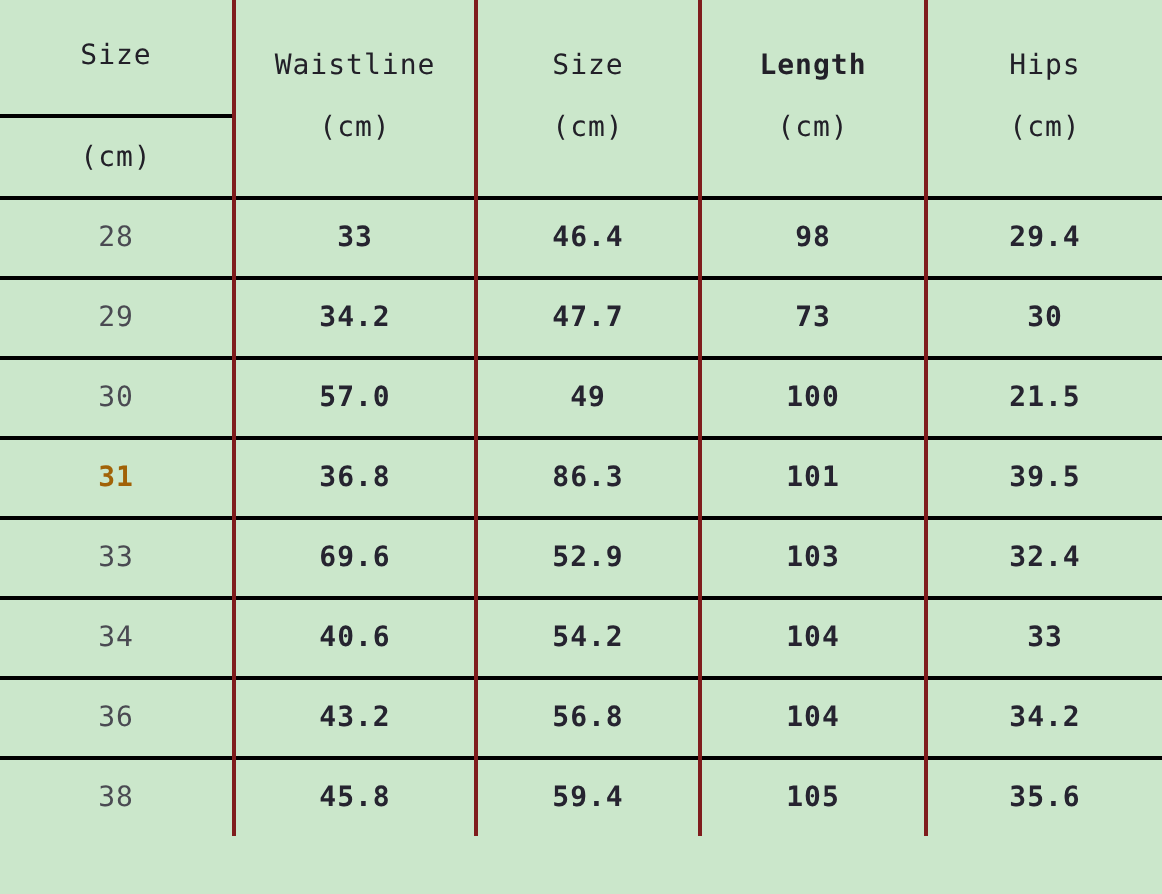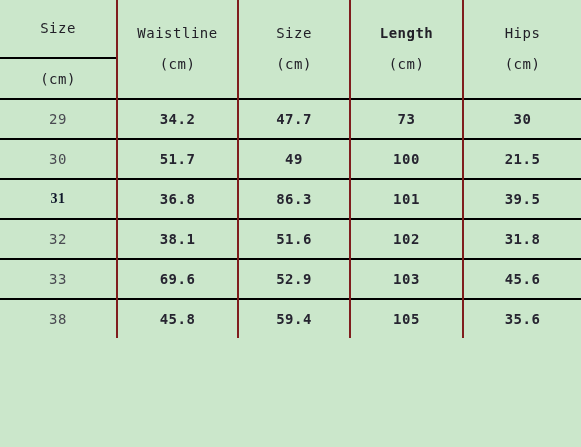--- a/index.html
+++ b/index.html
@@ -106,22 +106,21 @@
     font-weight: bold;
     color: #262430;
   }
   
   tbody td.size-val {
     font-weight: normal;
     color: #4a4a52;
   }
   tbody td.size-val.emph {
     font-weight: bold;
-    color: #0f172a;
-    font-family: Liberation Serif, serif;
+    color: #a16207;
   }
 </style>
 </head>
 <body>
 
 <div id="size-chart">
   <table class="chart">
     <colgroup>
       <col class="c-size">
       <col class="c-waist">
@@ -154,53 +153,67 @@
           <span class="hdr-unit">(cm)</span>
         </th>
         <th class="vdiv">
           <span class="hdr-label">Hips</span>
           <span class="hdr-unit">(cm)</span>
         </th>
       </tr>
     </thead>
     <tbody id="chart-body">
         <tr>
+          <td class="size-val">28</td>
+          <td class="val vdiv">33</td>
+          <td class="val vdiv">46.4</td>
+          <td class="val vdiv">98</td>
+          <td class="val vdiv">29.4</td>
+        </tr>
+        <tr>
           <td class="size-val">29</td>
           <td class="val vdiv">34.2</td>
           <td class="val vdiv">47.7</td>
           <td class="val vdiv">73</td>
           <td class="val vdiv">30</td>
         </tr>
         <tr>
           <td class="size-val">30</td>
-          <td class="val vdiv">51.7</td>
+          <td class="val vdiv">57.0</td>
           <td class="val vdiv">49</td>
           <td class="val vdiv">100</td>
           <td class="val vdiv">21.5</td>
         </tr>
         <tr>
           <td class="size-val emph">31</td>
           <td class="val vdiv">36.8</td>
           <td class="val vdiv">86.3</td>
           <td class="val vdiv">101</td>
           <td class="val vdiv">39.5</td>
         </tr>
         <tr>
-          <td class="size-val">32</td>
-          <td class="val vdiv">38.1</td>
-          <td class="val vdiv">51.6</td>
-          <td class="val vdiv">102</td>
-          <td class="val vdiv">31.8</td>
-        </tr>
-        <tr>
           <td class="size-val">33</td>
           <td class="val vdiv">69.6</td>
           <td class="val vdiv">52.9</td>
           <td class="val vdiv">103</td>
-          <td class="val vdiv">45.6</td>
+          <td class="val vdiv">32.4</td>
+        </tr>
+        <tr>
+          <td class="size-val">34</td>
+          <td class="val vdiv">40.6</td>
+          <td class="val vdiv">54.2</td>
+          <td class="val vdiv">104</td>
+          <td class="val vdiv">33</td>
+        </tr>
+        <tr>
+          <td class="size-val">36</td>
+          <td class="val vdiv">43.2</td>
+          <td class="val vdiv">56.8</td>
+          <td class="val vdiv">104</td>
+          <td class="val vdiv">34.2</td>
         </tr>
         <tr>
           <td class="size-val">38</td>
           <td class="val vdiv">45.8</td>
           <td class="val vdiv">59.4</td>
           <td class="val vdiv">105</td>
           <td class="val vdiv">35.6</td>
         </tr>
       </tbody>
   </table>

